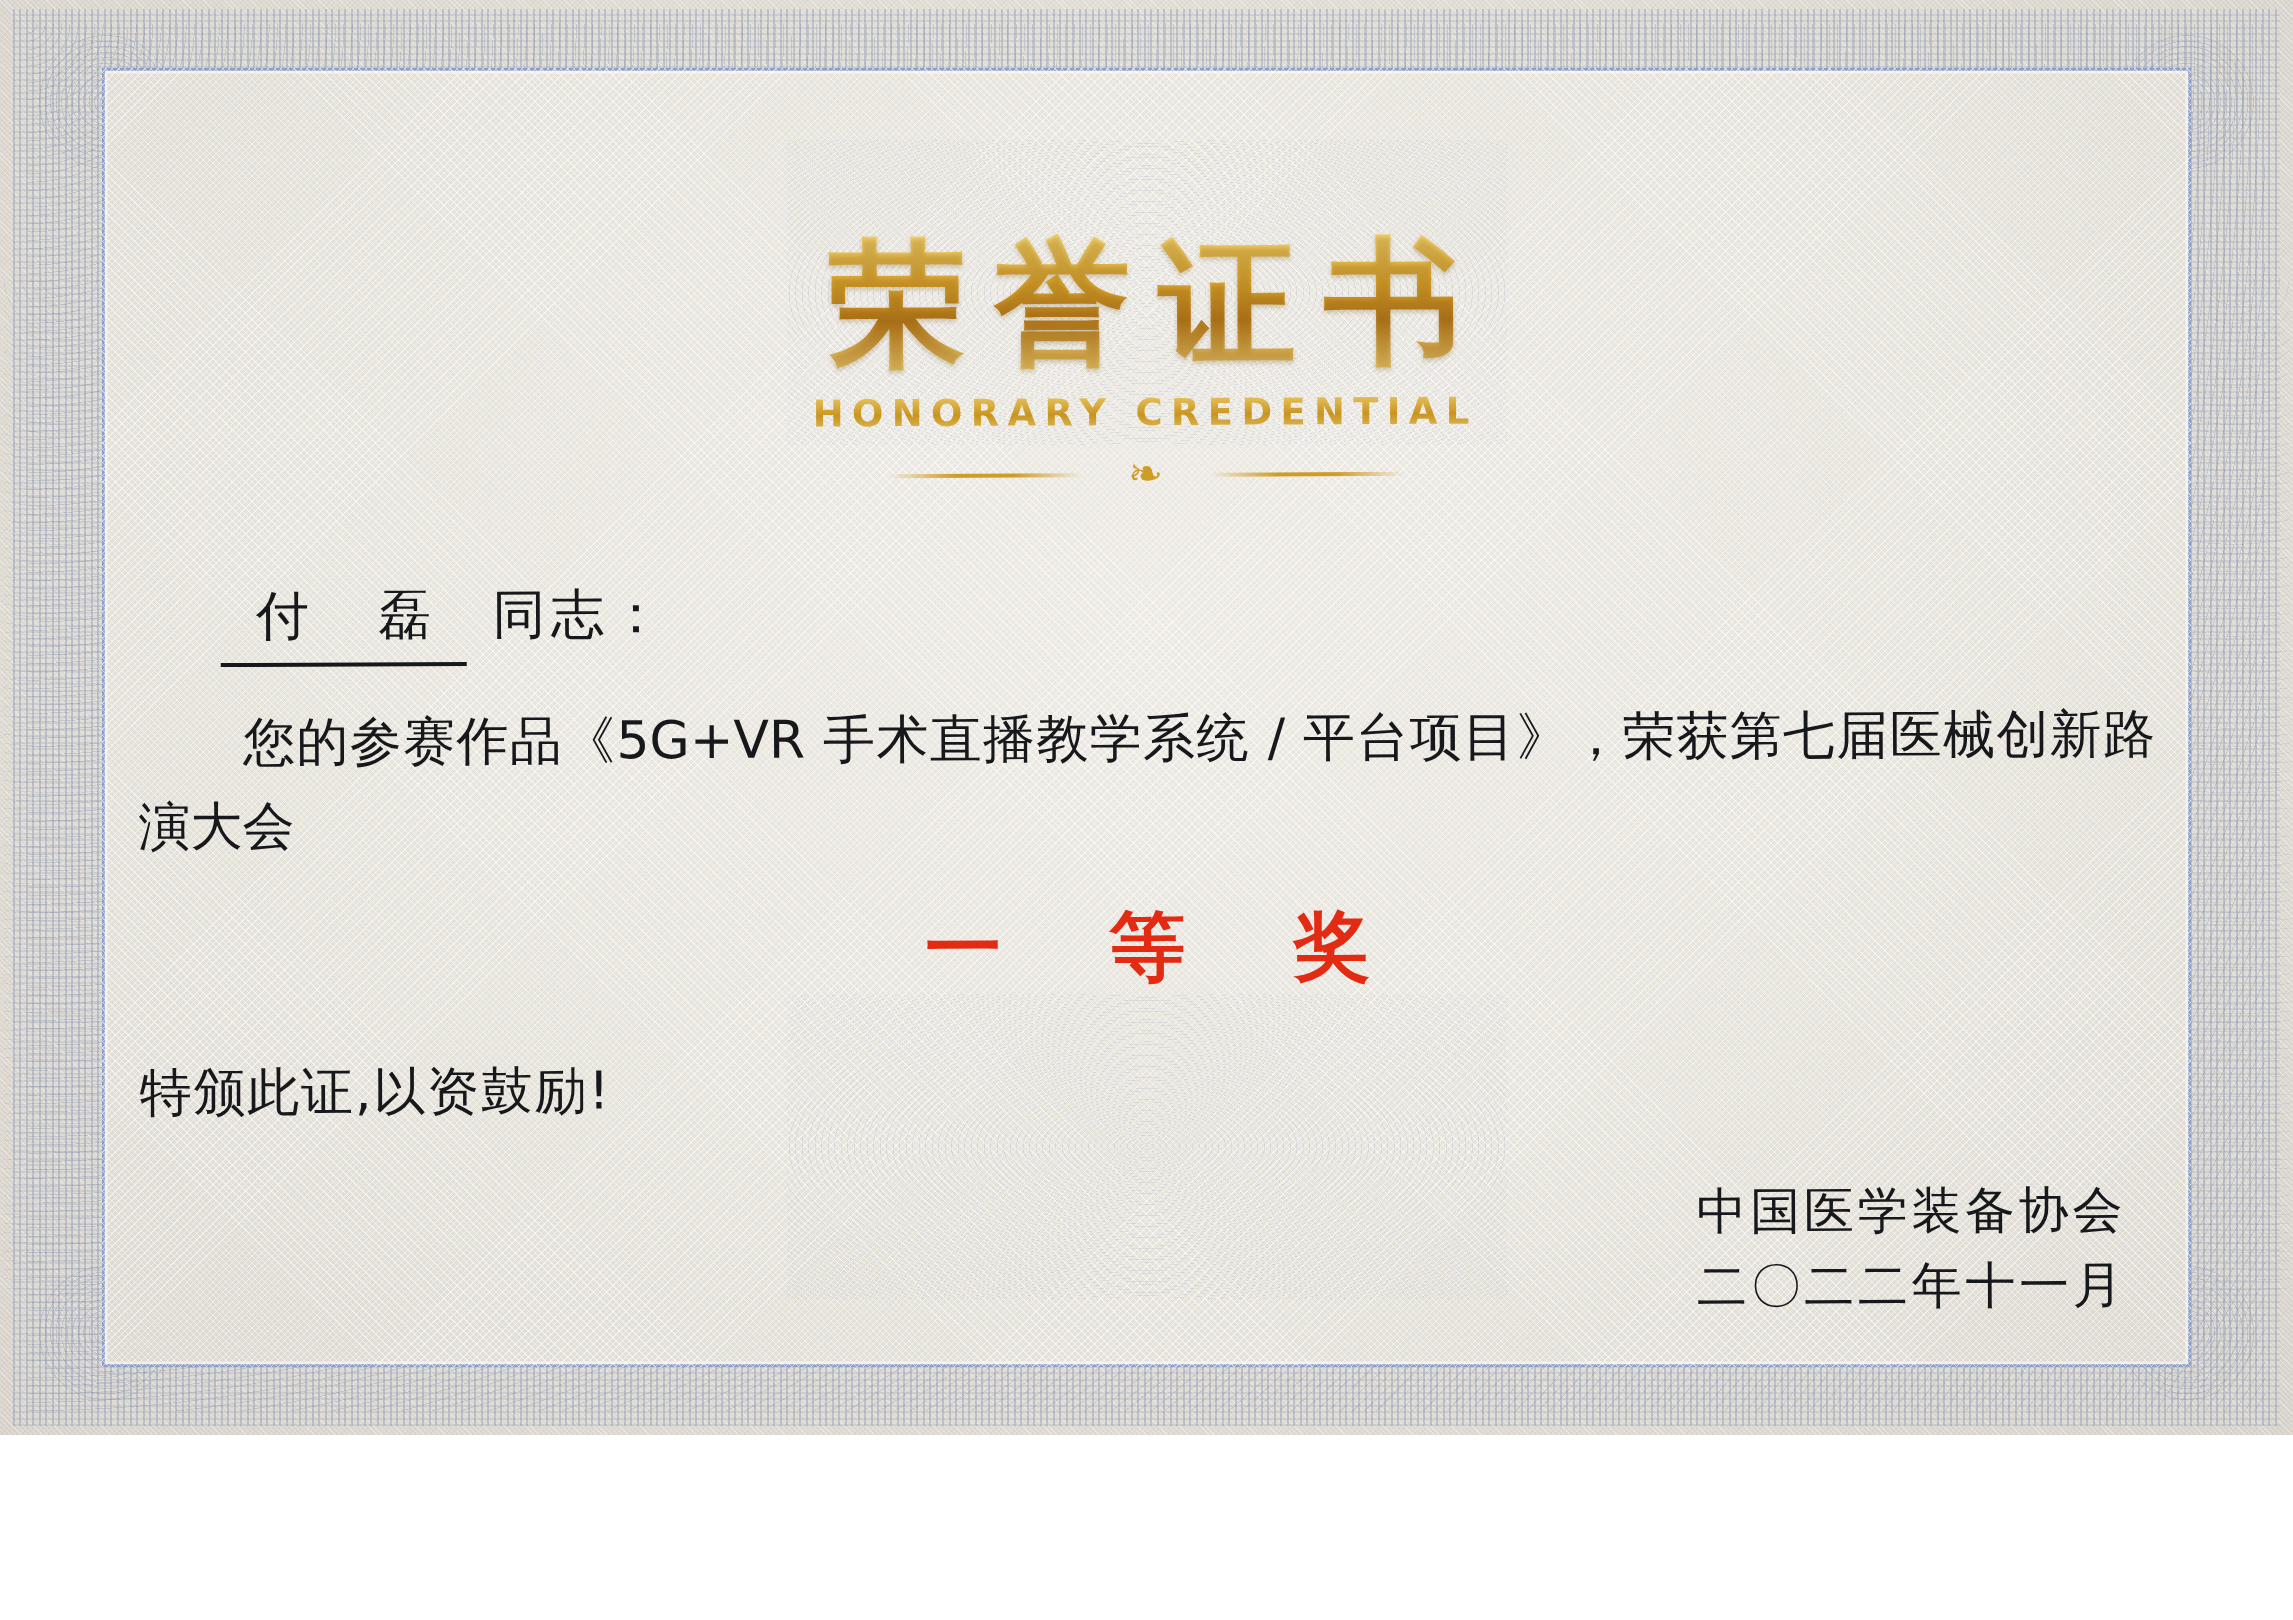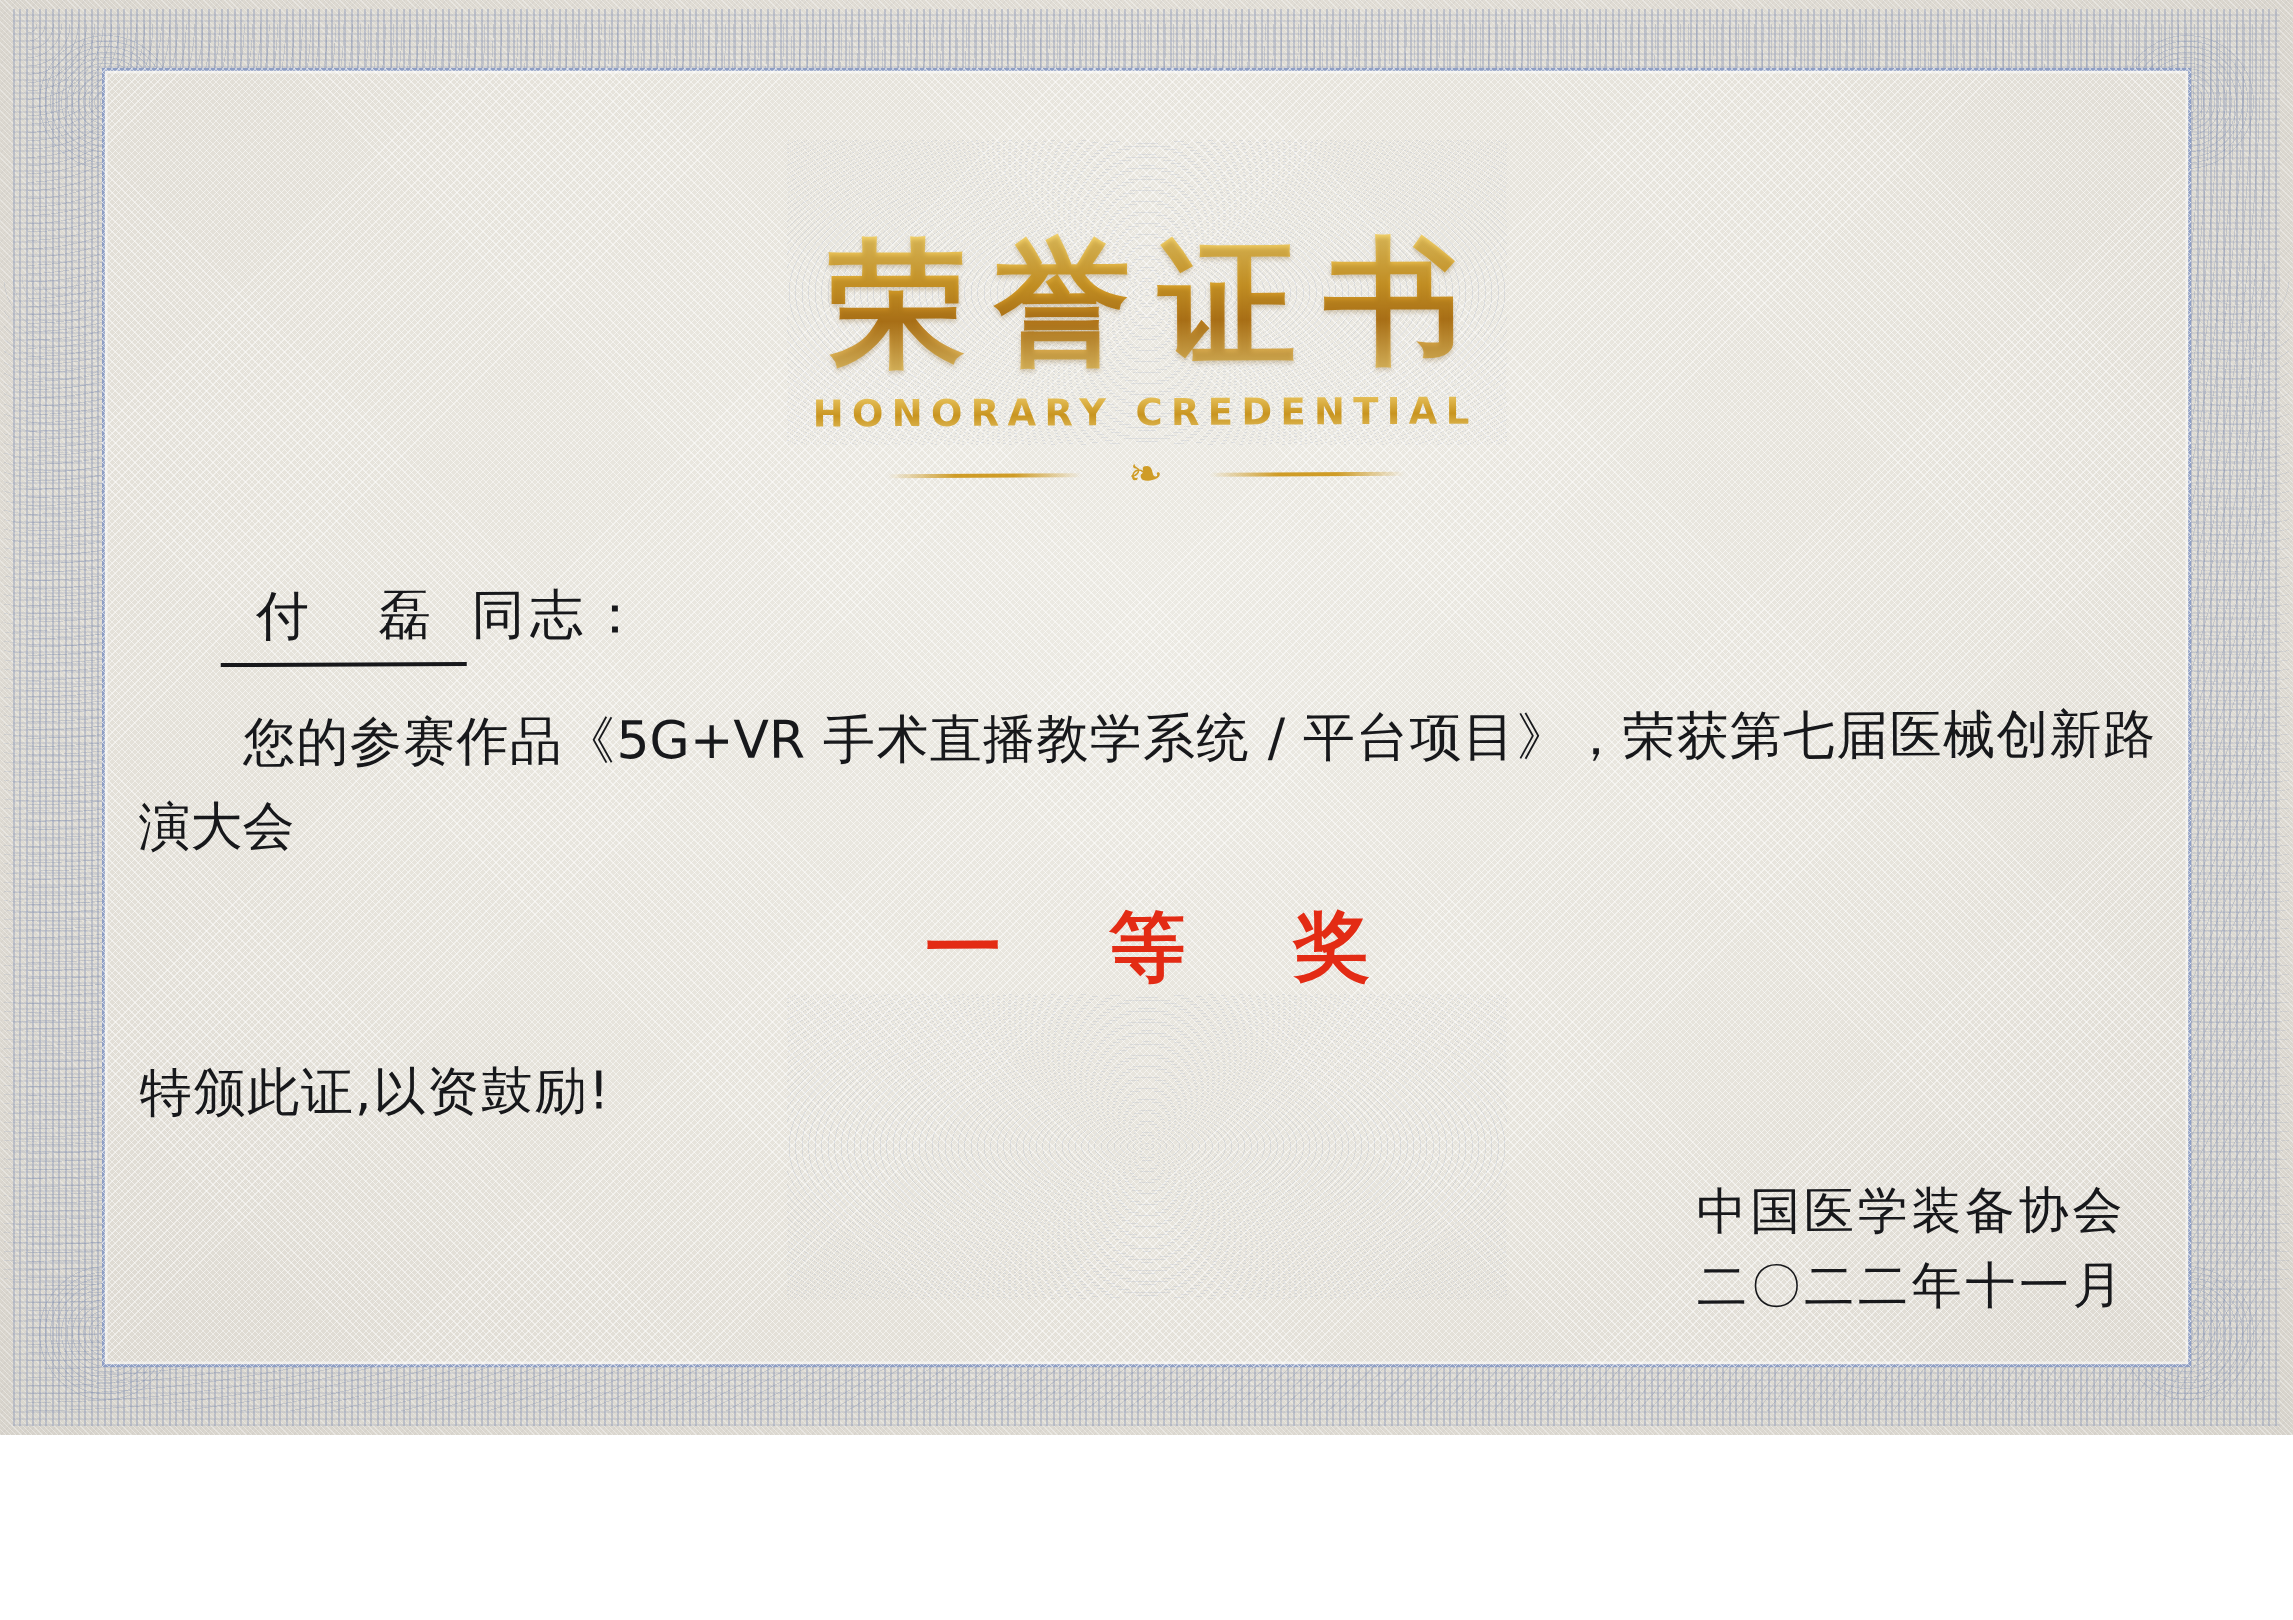--- a/index.html
+++ b/index.html
@@ -189,21 +189,21 @@
     display: inline-block;
     min-width: 231px;
     text-align: center;
     border-bottom: 4.6px solid #17181b;
     padding: 0 7.4px 5.5px;
     letter-spacing: 26px;
     text-indent: 26px;
     font-weight: 500;
   }
   .recipient-suffix {
-    margin-left: 5px;
+    margin-left: 26px;
     letter-spacing: 5.5px;
   }
 
   .paragraph {
     margin-top: 33px;
     text-align: justify;
     text-indent: 105px;
     line-height: 1.62;
     font-size: 52px;
     letter-spacing: 0px;

